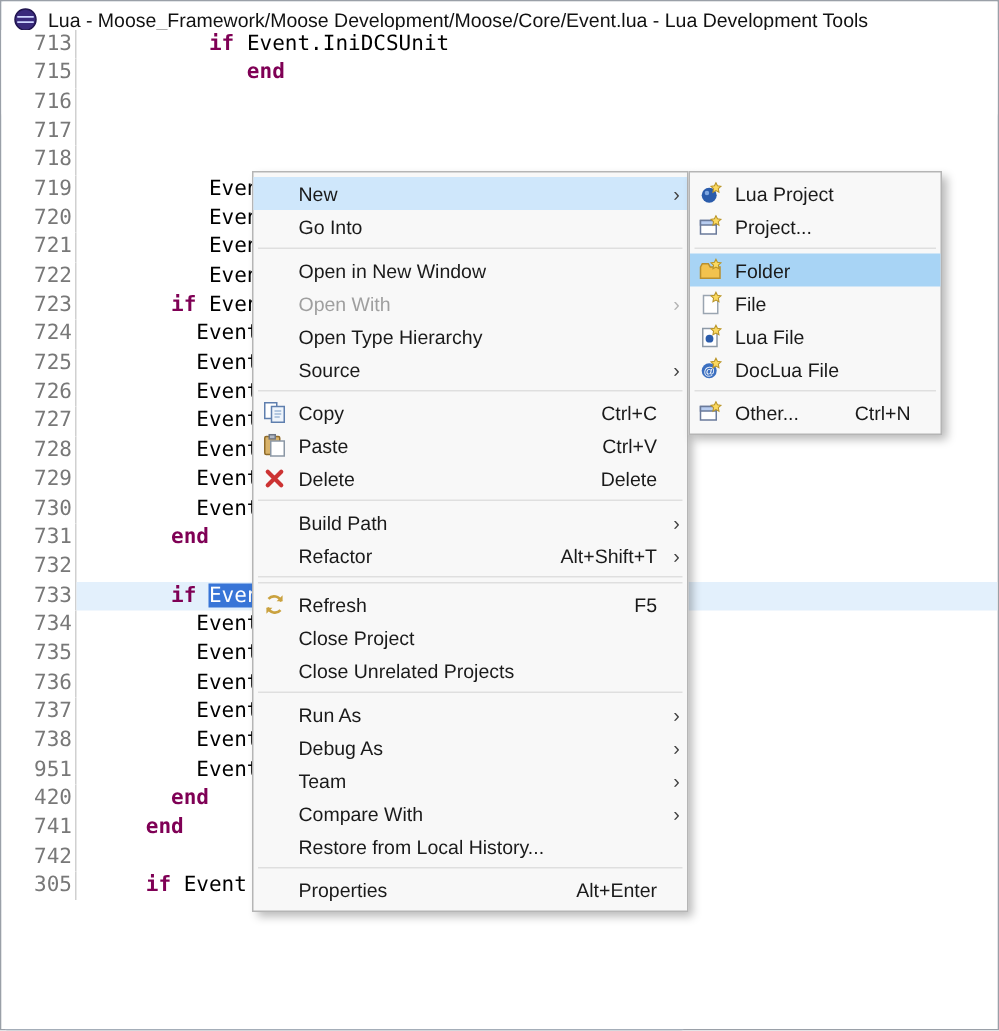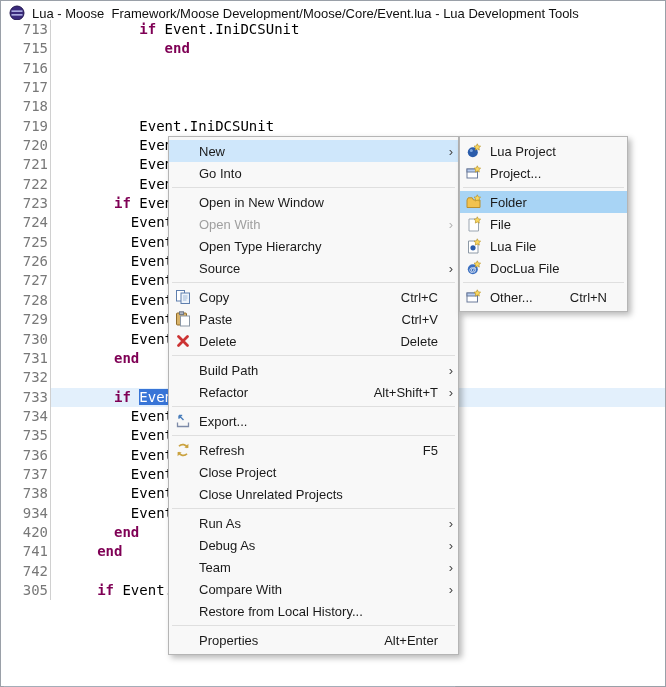--- a/index.html
+++ b/index.html
@@ -54,21 +54,21 @@
   .cl { height:19.35px; display:flex; align-items:center; position:relative; }
   .cl .ln { width:50px; flex:none; text-align:right; padding-right:2px; font-family:"DejaVu Sans Mono", monospace; font-size:14px; color:#787878; background:#fff; border-right:1px solid #d0d0d0; height:100%; line-height:19.35px; }
   .cl pre { font-family:"DejaVu Sans Mono", monospace; font-size:14px; line-height:19.35px; padding-left:4px; white-space:pre; }
   .cl.cur .ct-bg { position:absolute; left:50px; right:0; top:0; bottom:0; background:#e3f0fc; }
   .cl pre { position:relative; }
   .tok-k { color:#7f0055; font-weight:bold; }
   .tok-p { color:#000; }
   .tok-sel { background:#3875d7; color:#fff; }
 
   
-  .cmenu { position:absolute; background:#f8f8f8; border:1px solid #b5b5b5; box-shadow:3px 3px 6px rgba(0,0,0,.28); padding:3px 0; z-index:10;margin-top:22px; }
+  .cmenu { position:absolute; background:#f8f8f8; border:1px solid #b5b5b5; box-shadow:3px 3px 6px rgba(0,0,0,.28); padding:3px 0; z-index:10; }
   #context-menu { left:167px; top:113px; width:291px; }
   #new-submenu { left:458px; top:113px; width:169px; z-index:11; }
   .menu-item { height:22px; display:flex; align-items:center; font-size:13px; color:#1a1a1a; }
   .menu-item .mi-icon { width:18px; margin-left:5px; flex:none; display:flex; justify-content:center; }
   .menu-item .mi-label { margin-left:7px; white-space:nowrap; }
   .menu-item .mi-accel { margin-left:auto; padding-right:6px; white-space:nowrap; }
   .menu-item .mi-arrow { width:14px; flex:none; text-align:center; color:#444; font-size:13px; }
   .menu-item.hl1 { background:#cfe7fb; }
   .menu-item.hl2 { background:#a8d4f5; }
   .menu-item.disabled { color:#9f9f9f; }
@@ -933,21 +933,21 @@
         </div>
         <div class="cl">
           <span class="ln">737</span>
           <pre class="ct"><span class="tok-p">         </span><span class="tok-p">Event.IniDCSUnitName</span></pre>
         </div>
         <div class="cl">
           <span class="ln">738</span>
           <pre class="ct"><span class="tok-p">         </span><span class="tok-p">Event.IniDCSUnit</span></pre>
         </div>
         <div class="cl">
-          <span class="ln">934</span>
+          <span class="ln">951</span>
           <pre class="ct"><span class="tok-p">         </span><span class="tok-p">Event.IniDCSUnit</span></pre>
         </div>
         <div class="cl">
           <span class="ln">420</span>
           <pre class="ct"><span class="tok-p">       </span><span class="tok-k">end</span></pre>
         </div>
         <div class="cl">
           <span class="ln">741</span>
           <pre class="ct"><span class="tok-p">     </span><span class="tok-k">end</span></pre>
         </div>
@@ -1048,33 +1048,20 @@
         <span class="mi-accel"></span>
         <span class="mi-arrow">›</span>
       </div>
       <div class="menu-item">
         <span class="mi-icon"></span>
         <span class="mi-label">Refactor</span>
         <span class="mi-accel">Alt+Shift+T</span>
         <span class="mi-arrow">›</span>
       </div>
       <div class="menu-sep"></div>
-      <div class="menu-item">
-        <span class="mi-icon">
-          <span class="icon">
-            <svg viewBox="0 0 16 16">
-              <path d="M2.5 9.5v4h11v-4" fill="none" stroke="#7d8aa8" stroke-width="1.3"></path>
-              <path d="M8.5 7L4 2.5M4 2.5v3.2M4 2.5h3.2" stroke="#4a7ebb" fill="none" stroke-width="1.4"></path>
-            </svg>
-          </span>
-        </span>
-        <span class="mi-label">Export...</span>
-        <span class="mi-accel"></span>
-        <span class="mi-arrow"></span>
-      </div>
       <div class="menu-sep"></div>
       <div class="menu-item">
         <span class="mi-icon">
           <span class="icon">
             <svg viewBox="0 0 16 16">
               <path d="M12.5 6A5 5 0 0 0 4 4.3M3.5 10a5 5 0 0 0 8.5 1.7" fill="none" stroke="#caa23f" stroke-width="1.7"></path>
               <path d="M13.4 1.8v4H9.4zM2.6 14.2v-4h4z" fill="#caa23f"></path>
             </svg>
           </span>
         </span>

